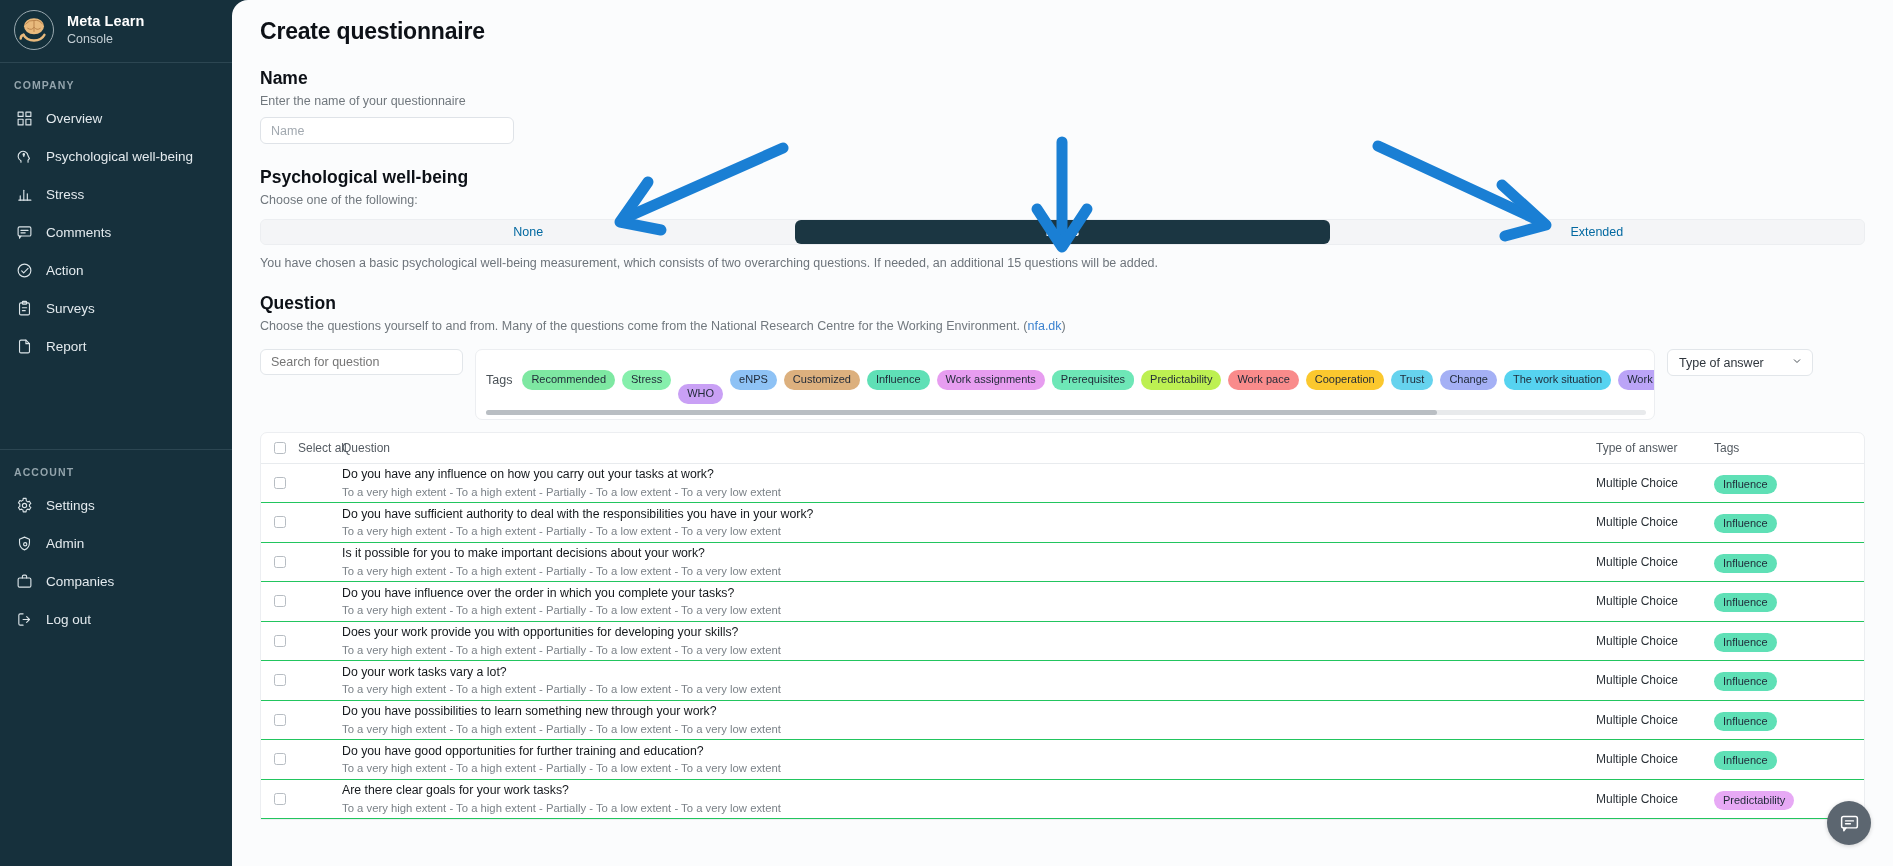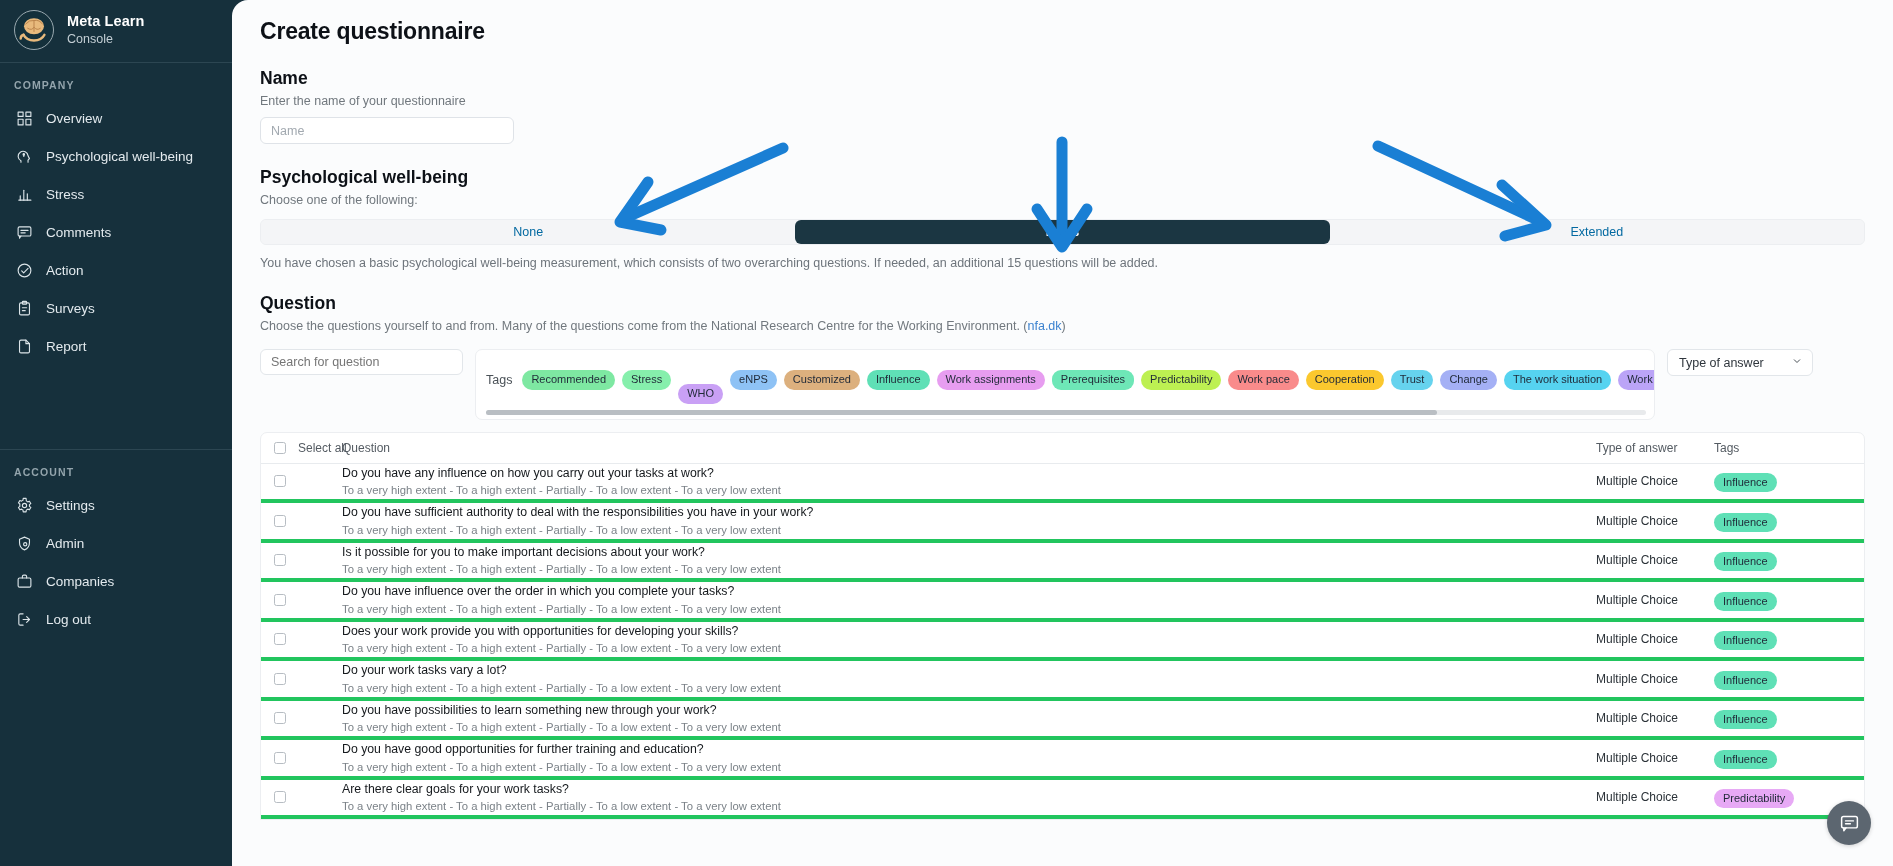--- a/index.html
+++ b/index.html
@@ -106,21 +106,21 @@
     padding: 0 9px 0 11px; font-size: 12.5px; color: #2f363d; cursor: pointer;
     flex: 0 0 146px;
   }
   .type-select svg { width: 12px; height: 12px; stroke: #4a5157; fill: none; stroke-width: 2; }
 
   
   .table {
     margin-top: 12px; background: #fff; border: 1px solid #eceef1;
     border-top-left-radius: 7px; border-top-right-radius: 7px; overflow: hidden;
   }
-  .tr { display: flex; align-items: center; border-bottom: 4px solid #22c55e; }
+  .tr { display: flex; align-items: center; border-bottom: 1px solid #22c55e; }
   .tr.head { height: 31px; border-bottom: 1px solid #e8ebee; }
   .tr.row { height: 39.5px; }
   .c-check { width: 68px; flex: 0 0 68px; display: flex; align-items: center; gap: 12px; padding-left: 13px; }
   .cbx { width: 12px; height: 12px; border: 1.3px solid #b7bdc3; border-radius: 2.5px; background: #fff; flex: 0 0 12px; cursor: pointer; }
   .sel-all { font-size: 12px; color: #545b62; white-space: nowrap; }
   .c-q { flex: 1; padding-left: 13px; overflow: hidden; }
   .q-title { font-size: 12.3px; color: #15191d; line-height: 1.25; }
   .q-opts { font-size: 11.3px; color: #7b8288; margin-top: 2px; line-height: 1.25; }
   .c-type { width: 118px; flex: 0 0 118px; font-size: 12px; color: #2b3238; }
   .c-tags { width: 150px; flex: 0 0 150px; }

